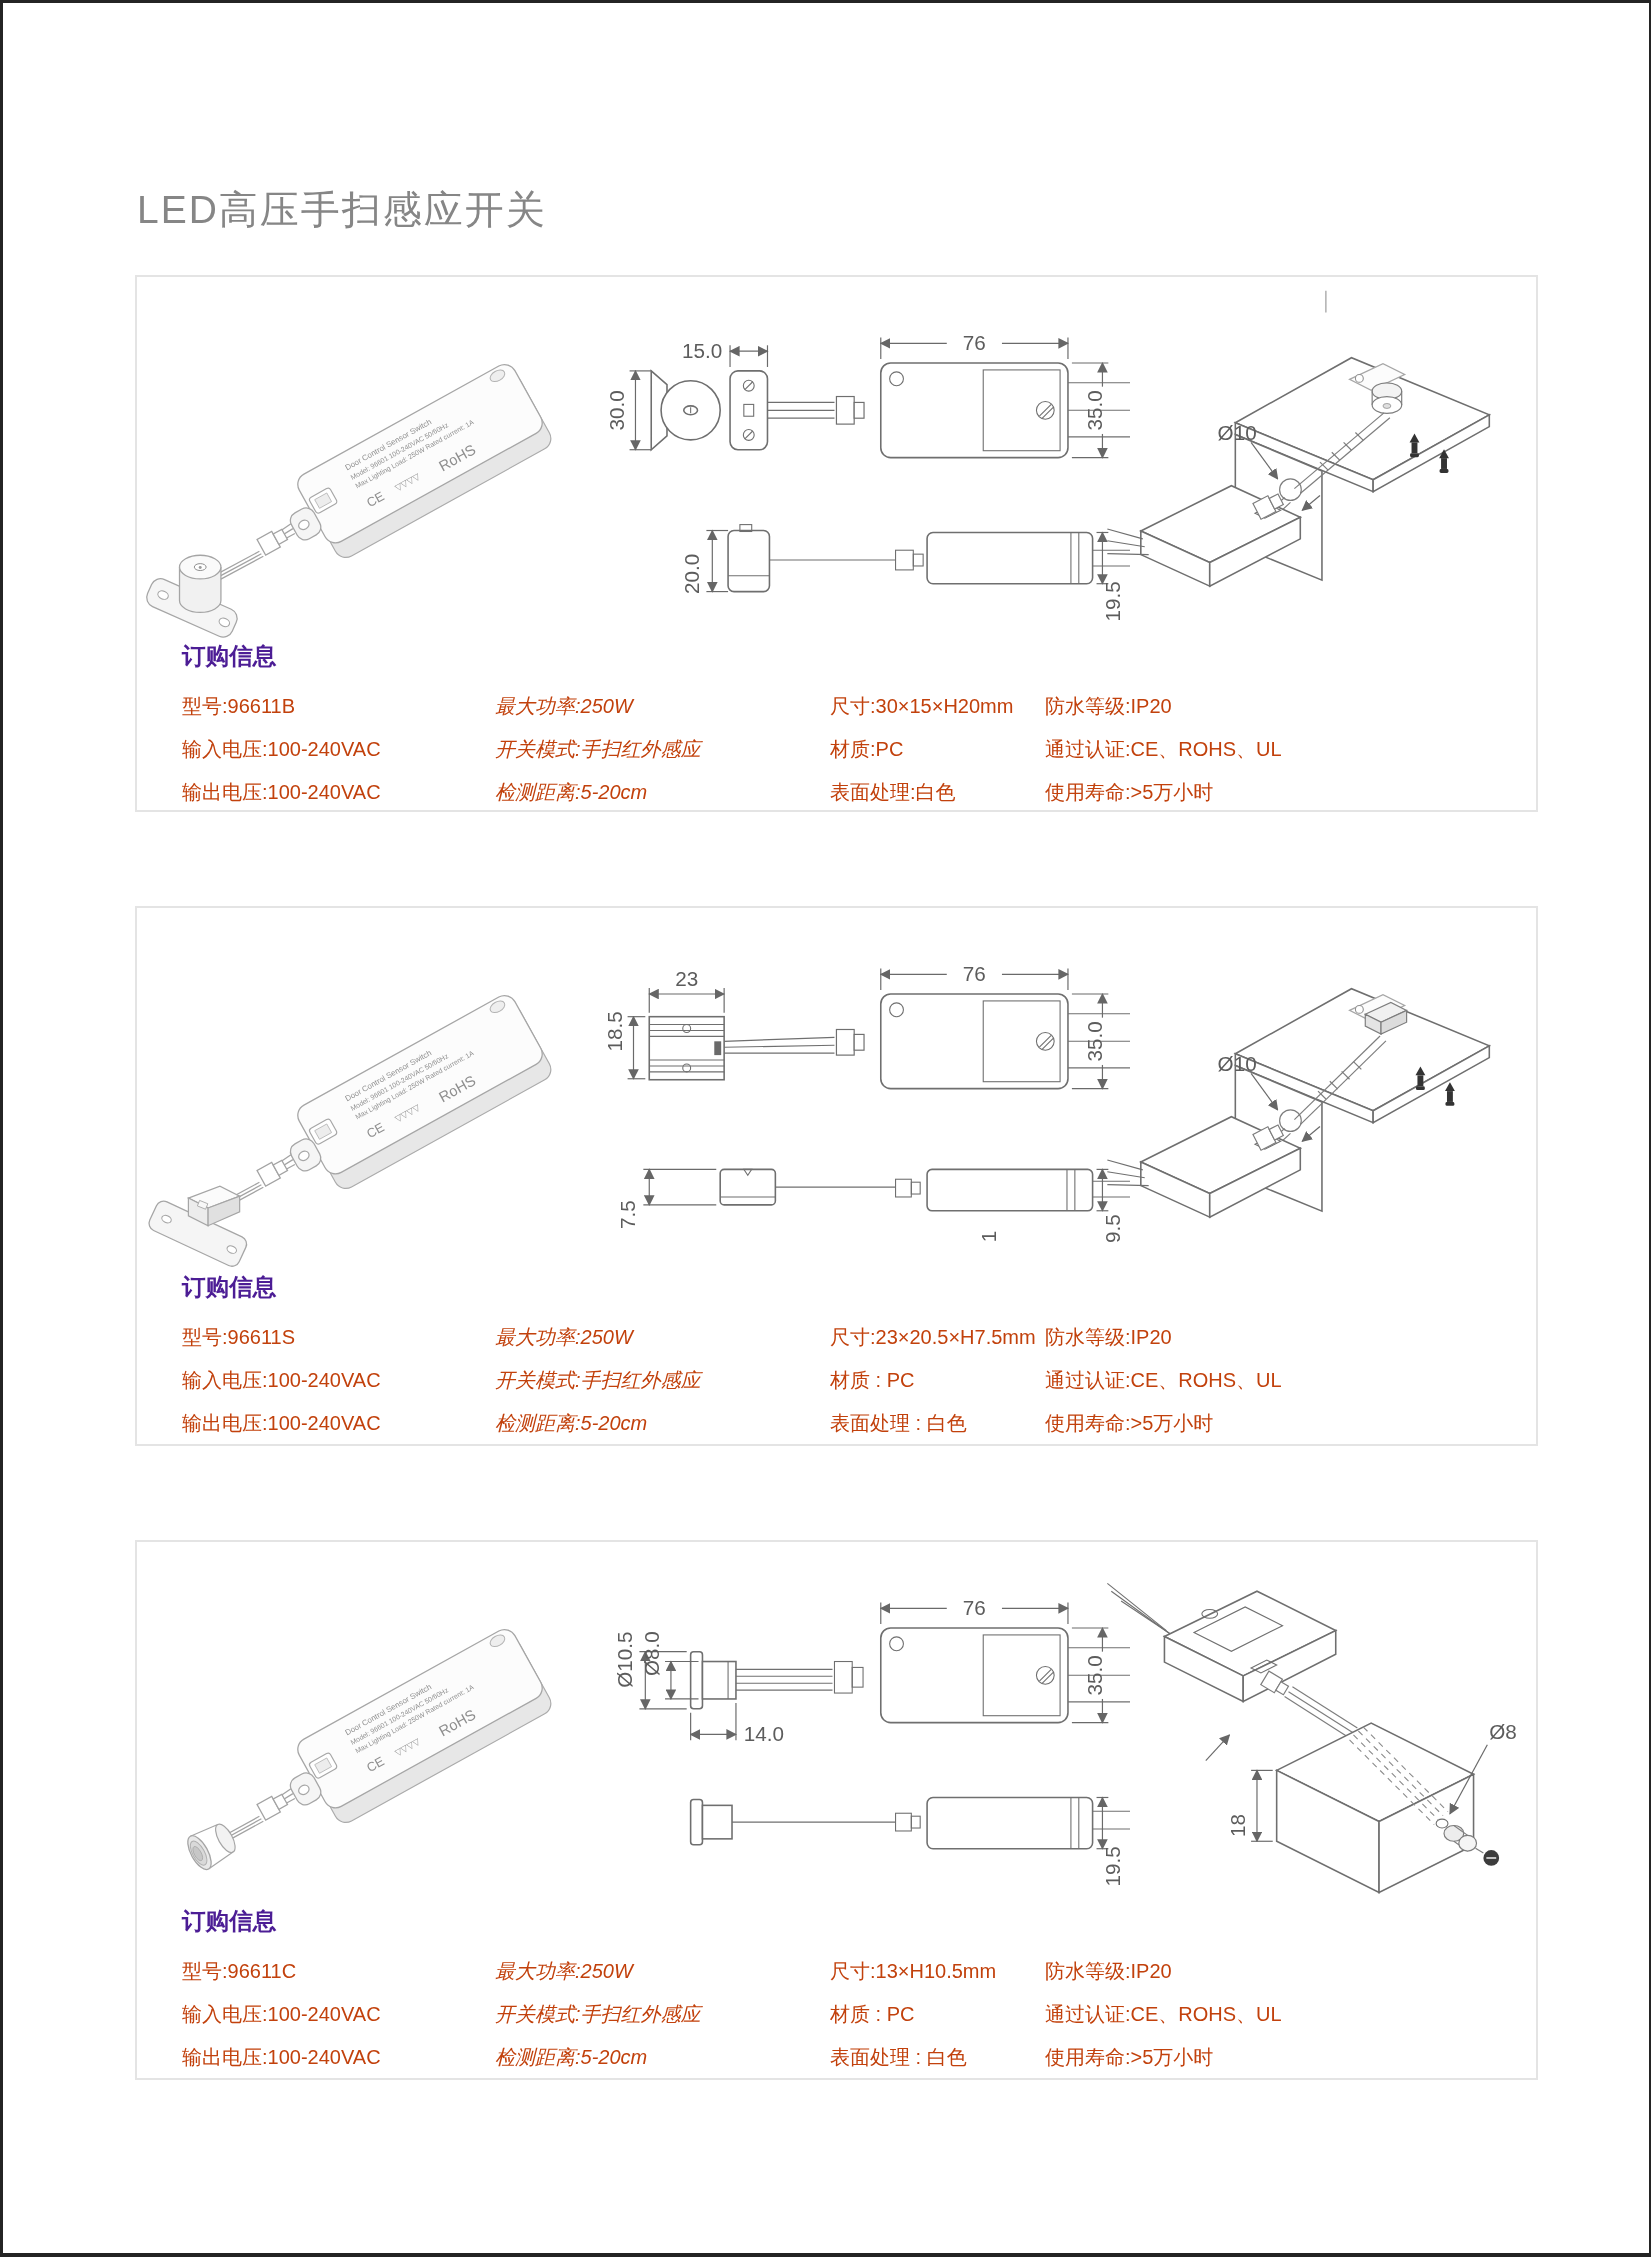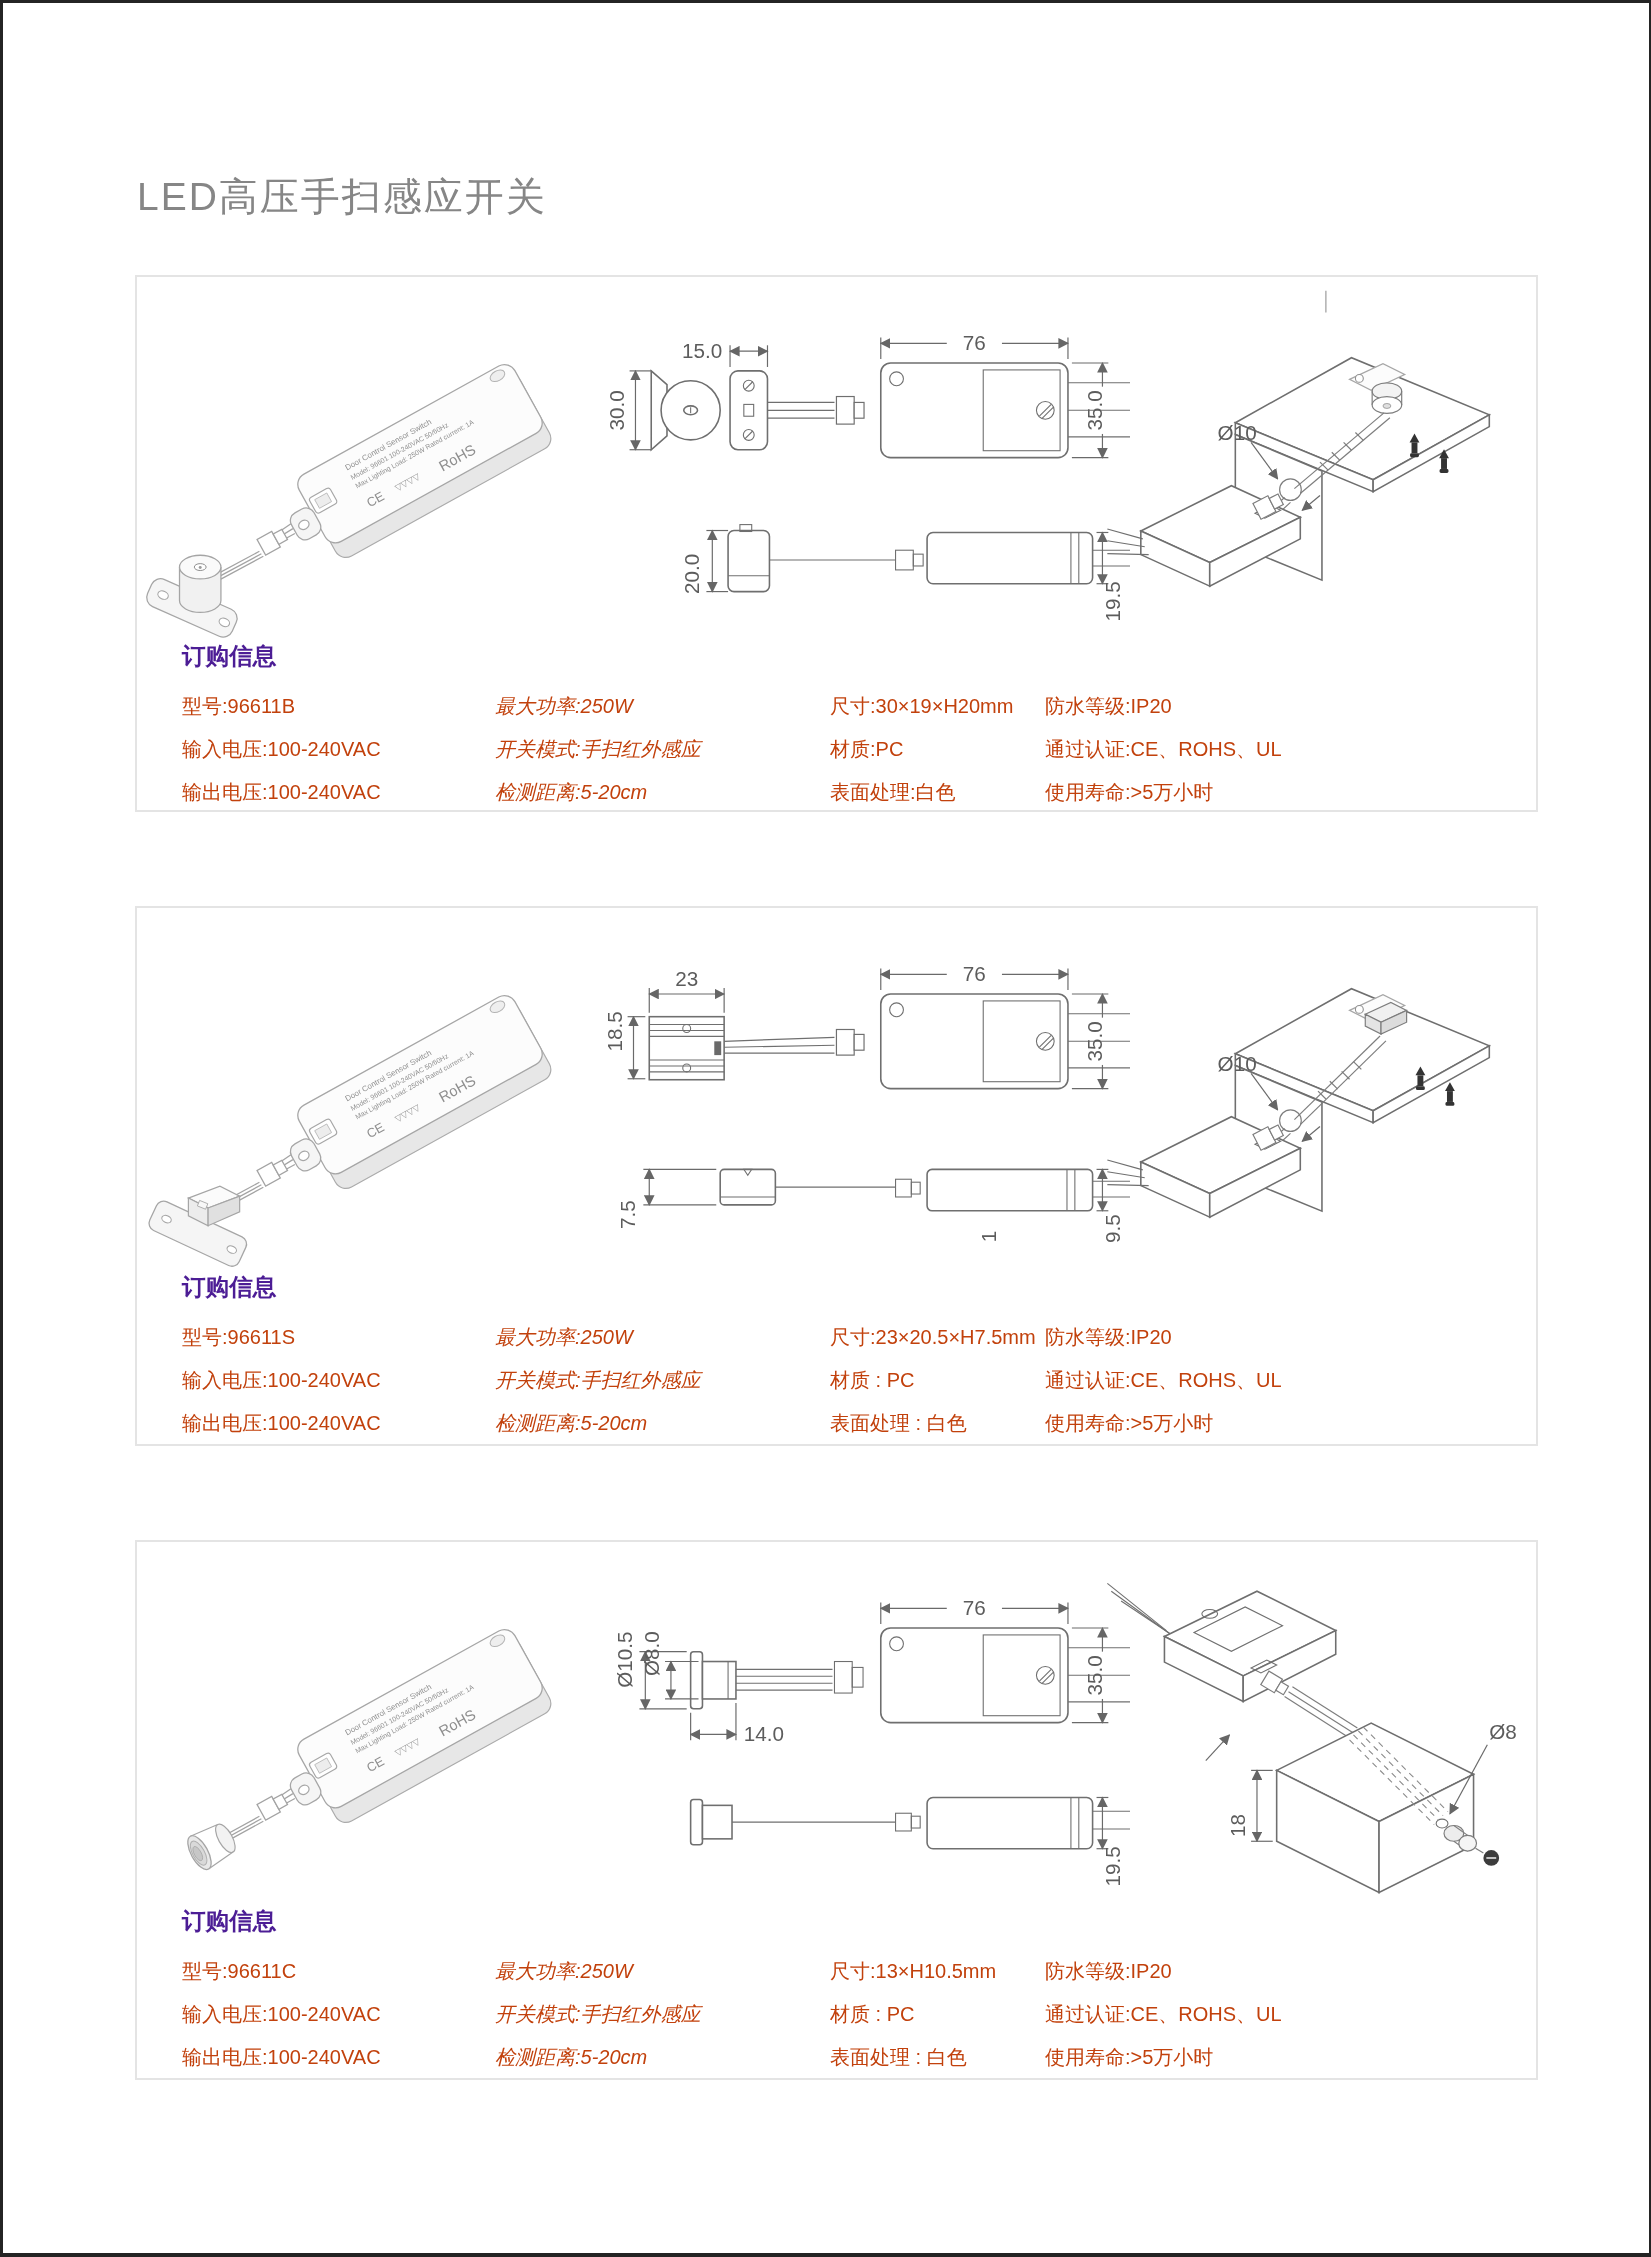--- a/index.html
+++ b/index.html
@@ -1,20 +1,20 @@
 <!DOCTYPE html>
 <html><head>
 <meta charset="utf-8">
 <style>
   html,body{margin:0;padding:0;background:#fff;}
   .page{position:relative;width:1652px;height:2258px;background:#ffffff;overflow:hidden;
         font-family:"Liberation Sans","DejaVu Sans",sans-serif;}
   .frame{position:absolute;inset:0;border-style:solid;border-color:#242424;
          border-width:3.9px 3.9px 5.9px 3.9px;pointer-events:none;z-index:50;}
-  .page-title{position:absolute;left:137px;top:170px;font-size:39px;letter-spacing:2px;
+  .page-title{position:absolute;left:137px;top:183px;font-size:39px;letter-spacing:2px;
               color:#868686;white-space:nowrap;}
   .panel{position:absolute;left:135px;width:1403px;border:2px solid #e4e4e4;background:#fff;box-sizing:border-box;}
   .p1{top:275px;height:537px;}
   .p2{top:906px;height:540px;}
   .p3{top:1540px;height:540px;}
   .illo{position:absolute;left:7.9px;top:11.8px;}
   .dims{position:absolute;left:463px;top:14.8px;}
   .install{position:absolute;left:970px;top:0px;}
   .order-title{position:absolute;left:45px;top:363px;font-size:23.6px;font-weight:bold;color:#4c1d95;}
   .spec-col{position:absolute;top:408px;font-size:20px;line-height:43px;color:#c2410c;white-space:nowrap;}
@@ -240,21 +240,21 @@
       <div>型号:96611B</div>
       <div>输入电压:100-240VAC</div>
       <div>输出电压:100-240VAC</div>
     </div>
     <div class="spec-col c2">
       <div>最大功率:250W</div>
       <div>开关模式:手扫红外感应</div>
       <div>检测距离:5-20cm</div>
     </div>
     <div class="spec-col c3">
-      <div>尺寸:30×19×H20mm</div>
+      <div>尺寸:30×15×H20mm</div>
       <div>材质:PC</div>
       <div>表面处理:白色</div>
     </div>
     <div class="spec-col c4">
       <div>防水等级:IP20</div>
       <div>通过认证:CE、ROHS、UL</div>
       <div>使用寿命:&gt;5万小时</div>
     </div>
   </div>
 

